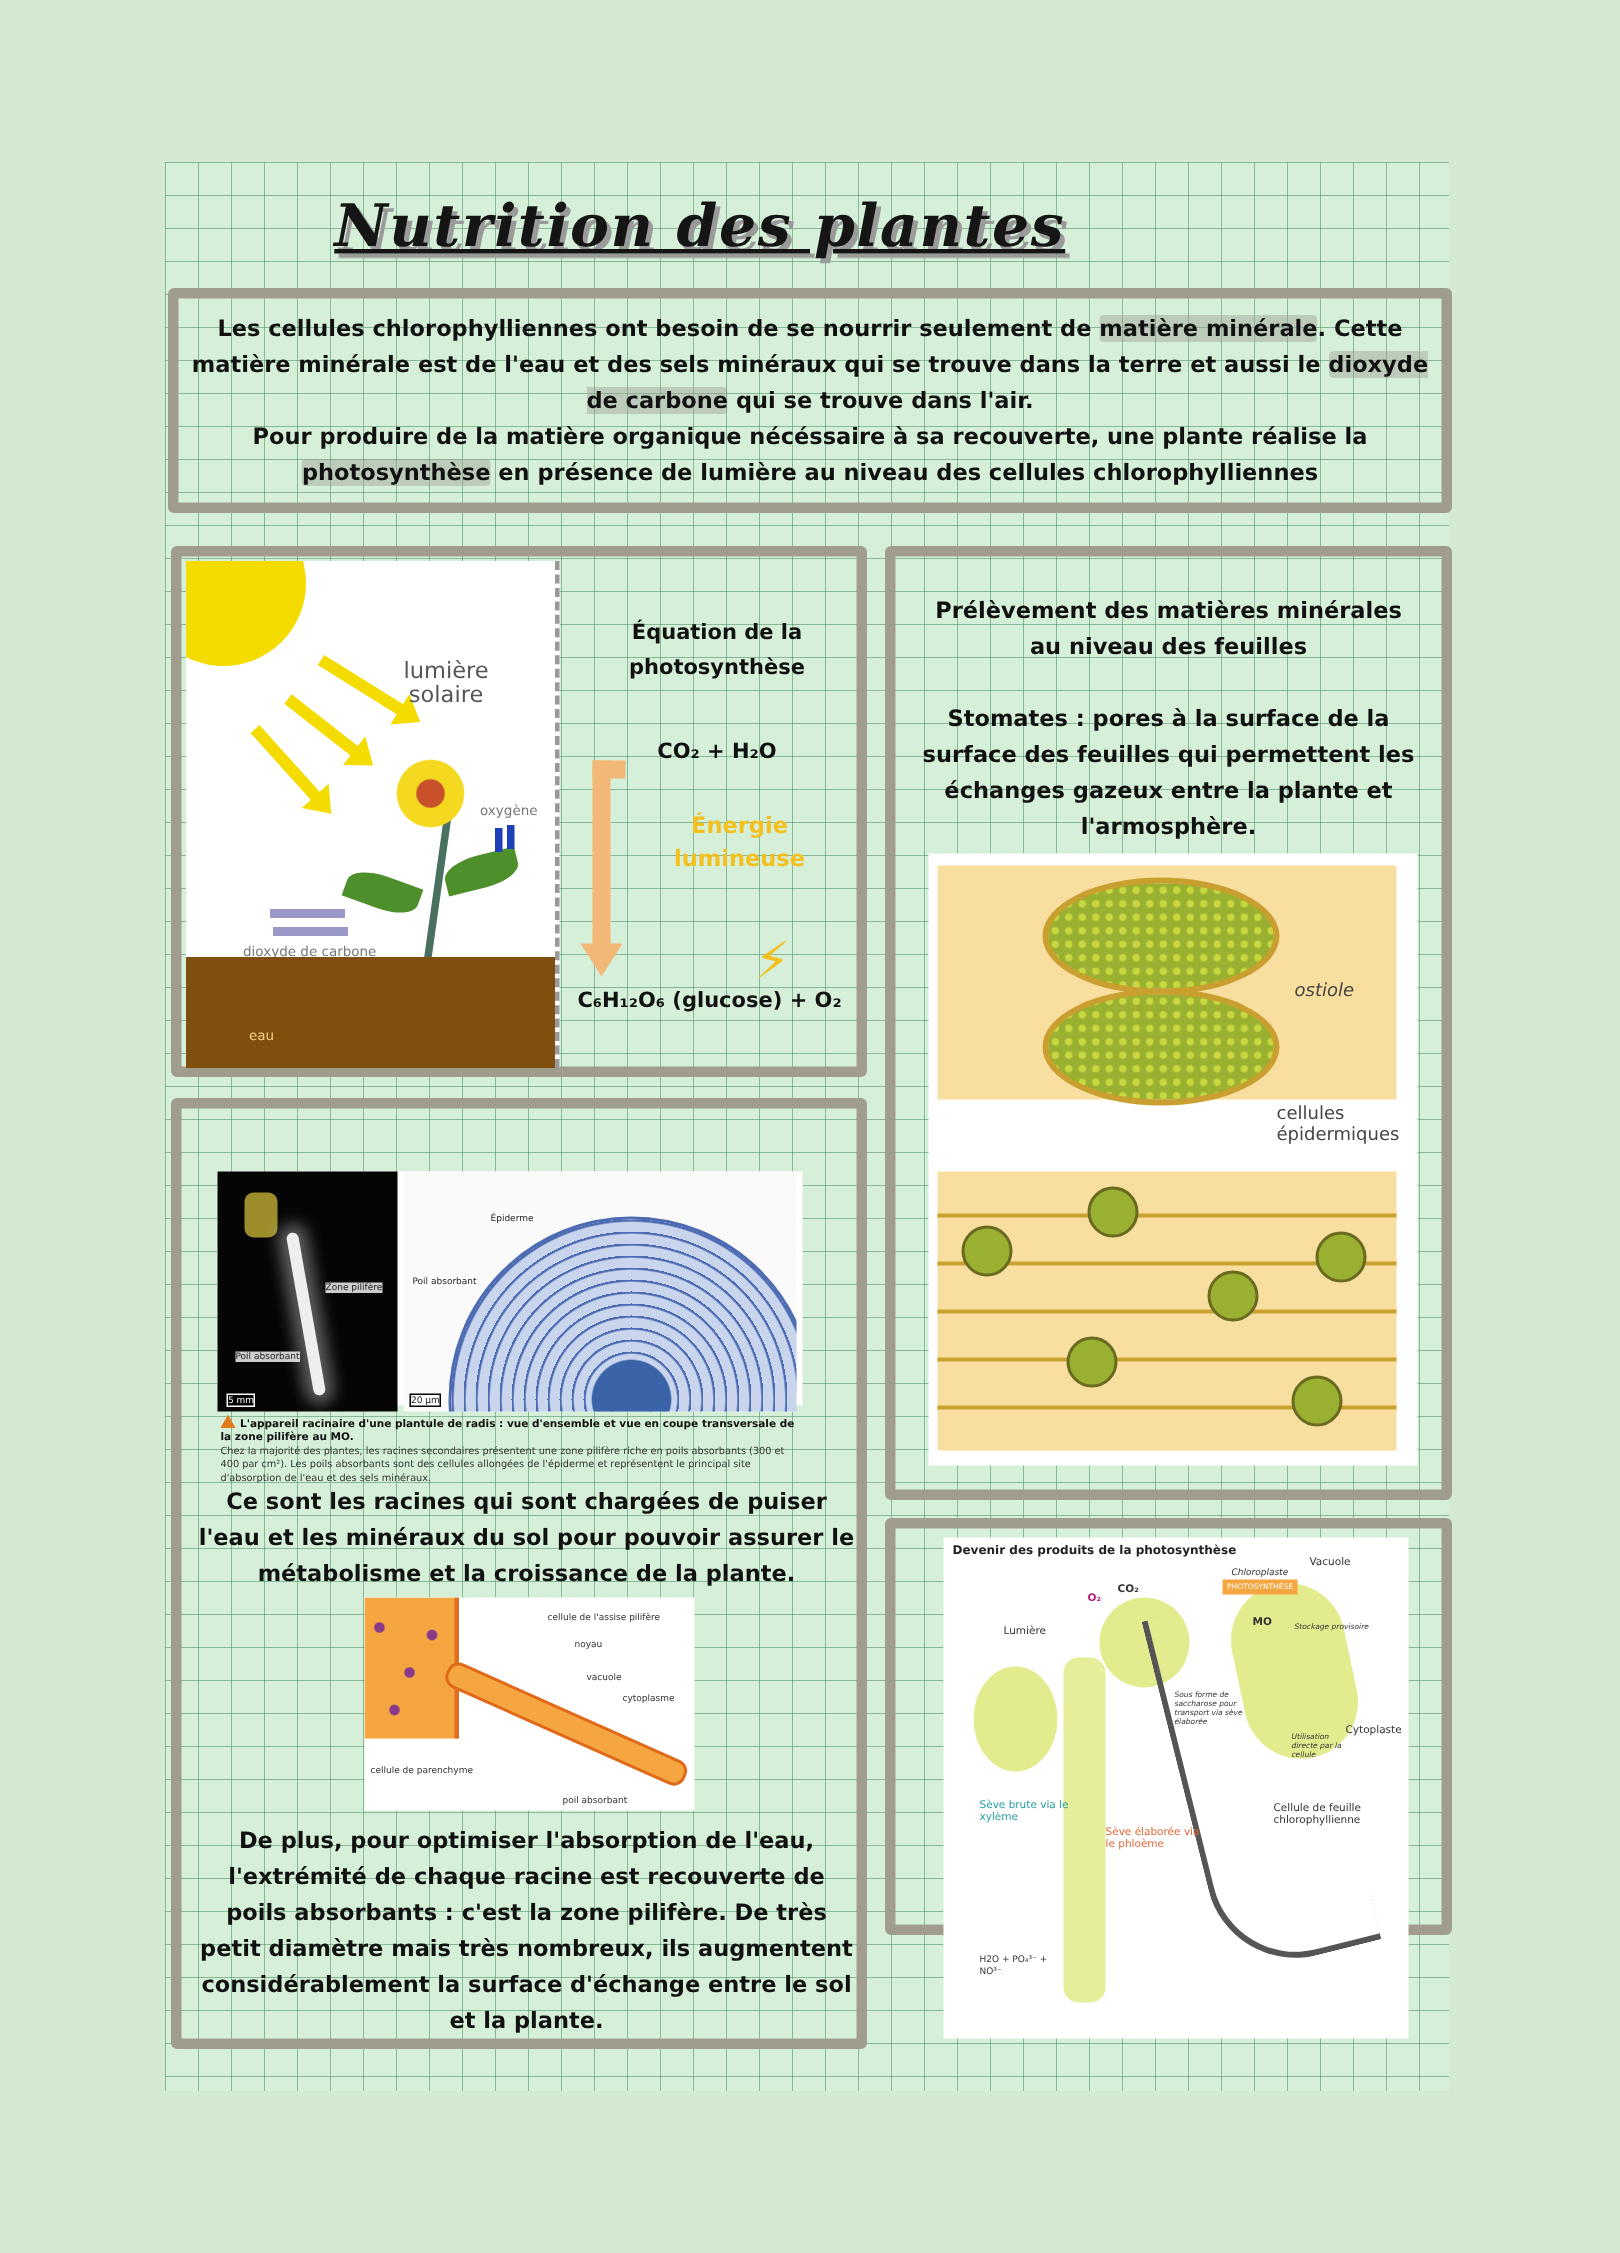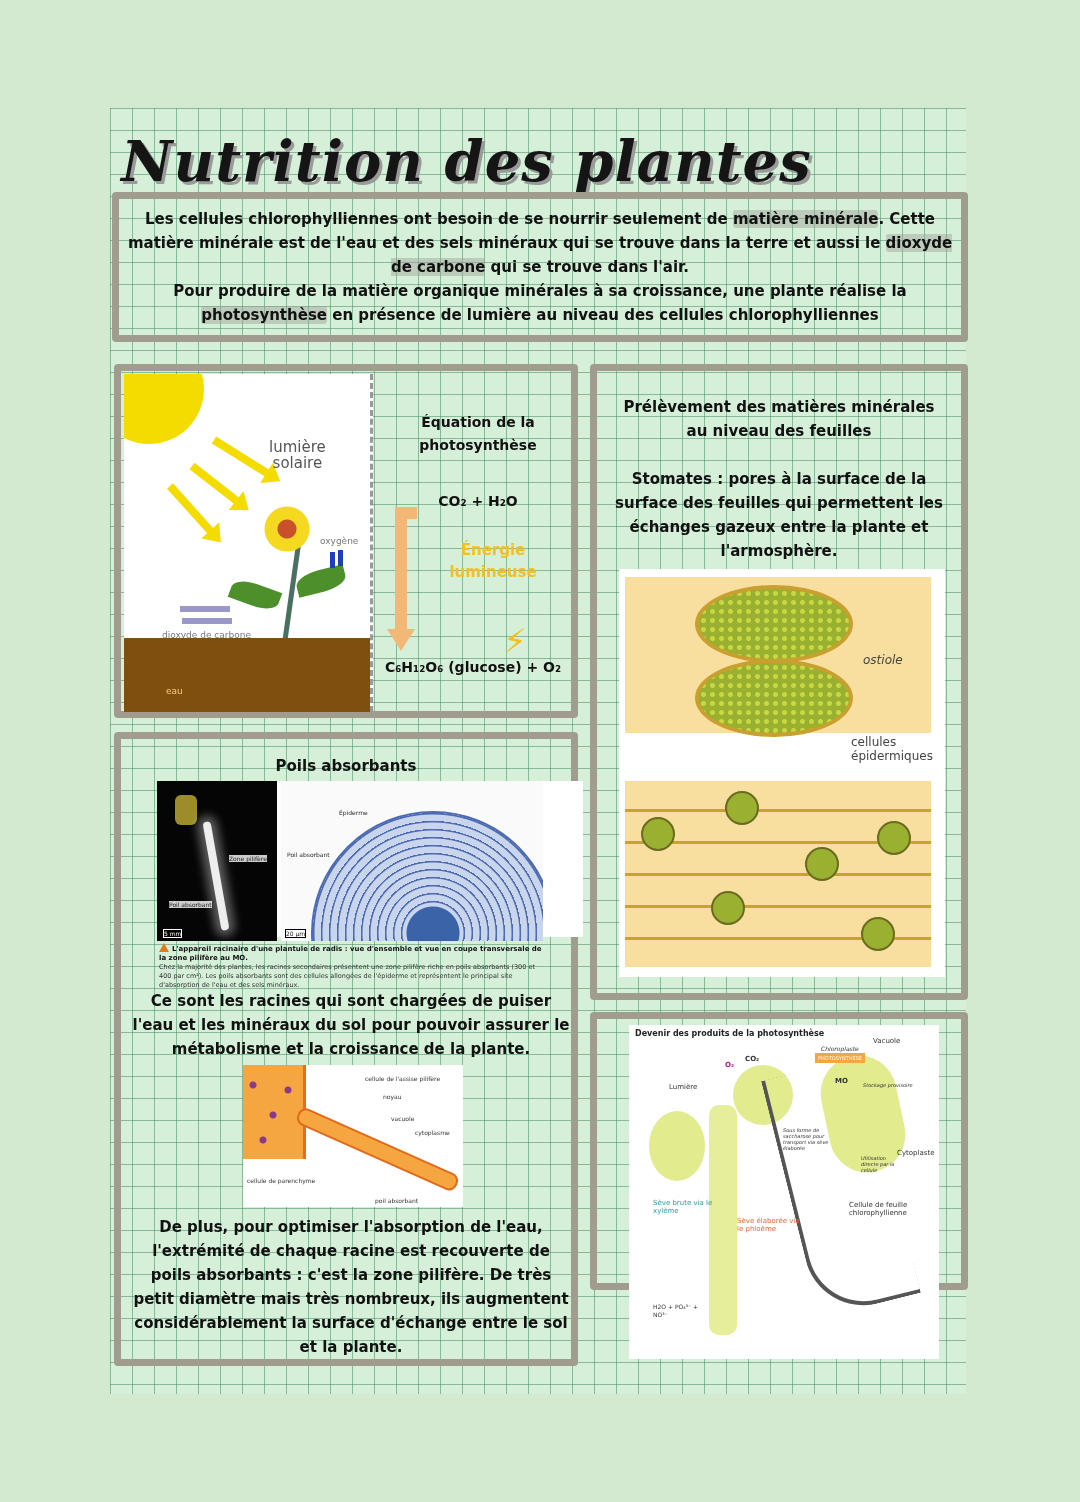--- a/index.html
+++ b/index.html
@@ -1,21 +1,21 @@
 <!DOCTYPE html>
 <html><head>
 <meta charset="utf-8">
 <style>
   html,body{margin:0;padding:0;}
   body{width:1080px;height:1502px;background:#d3ead0;position:relative;overflow:hidden;font-family:"DejaVu Sans",sans-serif;color:#111;}
   .grid{position:absolute;left:110px;top:108px;width:856px;height:1286px;
     background-image:linear-gradient(to right, rgba(70,140,100,0.55) 1px, transparent 1px),
                      linear-gradient(to bottom, rgba(70,140,100,0.55) 1px, transparent 1px);
     background-size:22px 22px;background-color:#d6efd8;}
-  .title{position:absolute;left:0;width:933px;top:128px;text-align:center;font-family:"DejaVu Serif",serif;font-style:italic;font-weight:bold;font-size:56px;letter-spacing:1px;color:#151515;text-shadow:3px 3px 0 #9a9a9a;}
+  .title{position:absolute;left:0;width:933px;top:128px;text-align:center;font-family:"DejaVu Serif",serif;font-style:italic;font-weight:bold;font-size:39px;letter-spacing:1px;color:#151515;text-shadow:3px 3px 0 #9a9a9a;text-decoration:underline;}
   .panel{position:absolute;border:7px solid #a19d8e;border-radius:4px;box-sizing:border-box;}
   .intro{left:112px;top:192px;width:856px;height:150px;text-align:center;font-weight:bold;font-size:15px;line-height:24px;padding-top:8px;}
   .intro p{margin:0;}
   .hl{background:rgba(160,160,150,0.45);border-radius:3px;}
   .ptext{font-weight:bold;text-align:center;font-size:15px;line-height:24px;}
   
   .p1{left:114px;top:364px;width:464px;height:354px;}
   .diagram{position:absolute;left:3px;top:3px;width:246px;height:338px;background:#fff;overflow:hidden;border-right:3px dashed #999;}
   .sun{position:absolute;left:-30px;top:-40px;width:110px;height:110px;border-radius:50%;background:#f5dc00;}
   .ray{position:absolute;height:8px;background:#f5dc00;transform-origin:left center;}
@@ -32,21 +32,21 @@
   .eq .h{line-height:23px;}
   .eq .energy{position:absolute;left:50px;top:128px;width:120px;color:#f4c020;font-size:15px;line-height:22px;}
   .elbow{position:absolute;left:12px;top:96px;width:22px;height:124px;border-left:12px solid #f3b878;border-top:12px solid #f3b878;box-sizing:border-box;}
   .elbow-tip{position:absolute;left:4px;top:218px;border-top:22px solid #f3b878;border-left:14px solid transparent;border-right:14px solid transparent;}
   .bolt{position:absolute;left:120px;top:210px;color:#f4c020;font-size:34px;}
   .eq .formula1{position:absolute;left:0;top:82px;width:190px;}
   .eq .formula2{position:absolute;left:-10px;top:248px;width:200px;}
   
   .p2{left:114px;top:732px;width:464px;height:634px;}
   .roots-head{position:absolute;left:0;top:18px;width:450px;text-align:center;font-weight:bold;font-size:15px;}
-  .photo-box{position:absolute;left:36px;top:42px;width:390px;height:156px;background:#fff;padding-left:36px;}
+  .photo-box{position:absolute;left:24px;top:42px;width:390px;height:156px;background:#fff;}
   .radish{position:absolute;left:0;top:0;width:120px;height:160px;background:#050505;}
   .radish-root{position:absolute;left:55px;top:40px;width:8px;height:110px;background:#eee;border-radius:4px;transform:rotate(-10deg);box-shadow:0 0 10px 6px rgba(230,230,230,0.4);}
   .seed{position:absolute;left:18px;top:14px;width:22px;height:30px;background:#9c8c2a;border-radius:6px;}
   .section{position:absolute;left:124px;top:0;width:262px;height:160px;background:#fafafa;overflow:hidden;}
   .disc{position:absolute;left:30px;top:30px;width:240px;height:240px;border-radius:50%;
      background:radial-gradient(circle at 50% 50%,#3a63a8 0 26px,transparent 27px),
       repeating-radial-gradient(circle,#c8d5ec 0 6px,#4c6bb2 7px 8px);border:2px solid #4c6bb2;}
   .tiny{position:absolute;font-size:6px;color:#222;background:rgba(255,255,255,0.8);}
   .caption{position:absolute;left:2px;top:162px;width:386px;font-size:6.5px;line-height:9px;color:#333;}
   .caption b{font-size:7px;color:#111;}
@@ -83,21 +83,21 @@
 
 <div class="grid"></div>
 
 <div class="title">Nutrition des plantes</div>
 
 <div class="panel intro">
   <p>
     <span>Les cellules chlorophylliennes ont besoin de se nourrir seulement de </span><span class="hl">matière minérale</span><span>. Cette matière minérale est de l'eau et des sels minéraux qui se trouve dans la terre et aussi le </span><span class="hl">dioxyde de carbone</span><span>  qui se trouve dans l'air.</span>
   </p>
   <p>
-    <span>Pour produire de la matière organique minérales à sa croissance, une plante réalise la </span><span class="hl">photosynthèse</span><span> en présence de lumière au niveau des cellules chlorophylliennes</span>
+    <span>Pour produire de la matière organique nécéssaire à sa recouverte, une plante réalise la </span><span class="hl">photosynthèse</span><span> en présence de lumière au niveau des cellules chlorophylliennes</span>
   </p>
 </div>
 
 <div class="panel p1">
   <div class="diagram">
     <div class="sun"></div>
     <div class="ray" style="left:90px;top:62px;width:66px;transform:rotate(32deg);"></div>
     <div class="ray" style="left:68px;top:88px;width:60px;transform:rotate(38deg);"></div>
     <div class="ray" style="left:46px;top:108px;width:64px;transform:rotate(48deg);"></div>
     <div class="lbl-lum">
@@ -126,21 +126,20 @@
     <div class="energy">
         <div>Énergie</div>
         <div>lumineuse</div>
       </div>
     <div class="bolt">⚡</div>
     <div class="formula2">C₆H₁₂O₆ (glucose) + O₂</div>
   </div>
 </div>
 
 <div class="panel p2">
-  <div class="roots-head">Poils absorbants</div>
   <div class="photo-box">
     <div class="radish">
       <div class="seed"></div>
       <div class="radish-root"></div>
       <div class="tiny" style="left:72px;top:74px;">Zone pilifère</div>
       <div class="tiny" style="left:12px;top:120px;">Poil absorbant</div>
       <div class="tiny" style="left:6px;top:148px;border:1px solid #fff;background:#000;color:#fff;">5 mm</div>
     </div>
     <div class="section">
       <div class="disc"></div>

